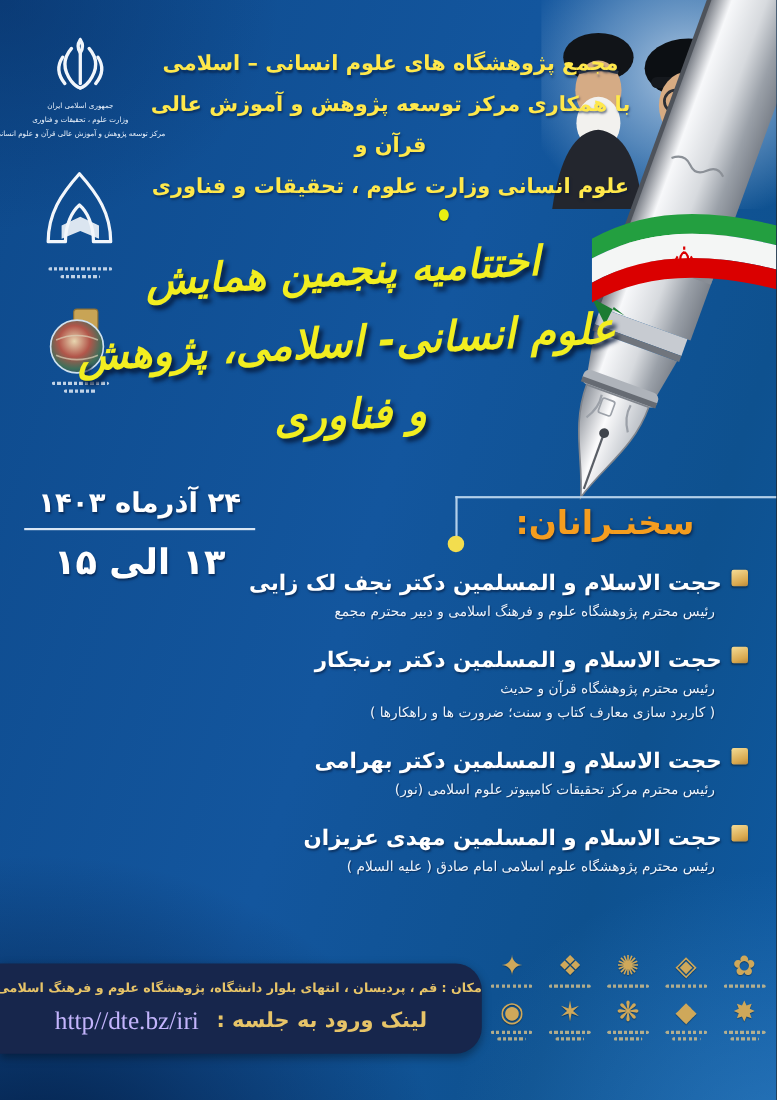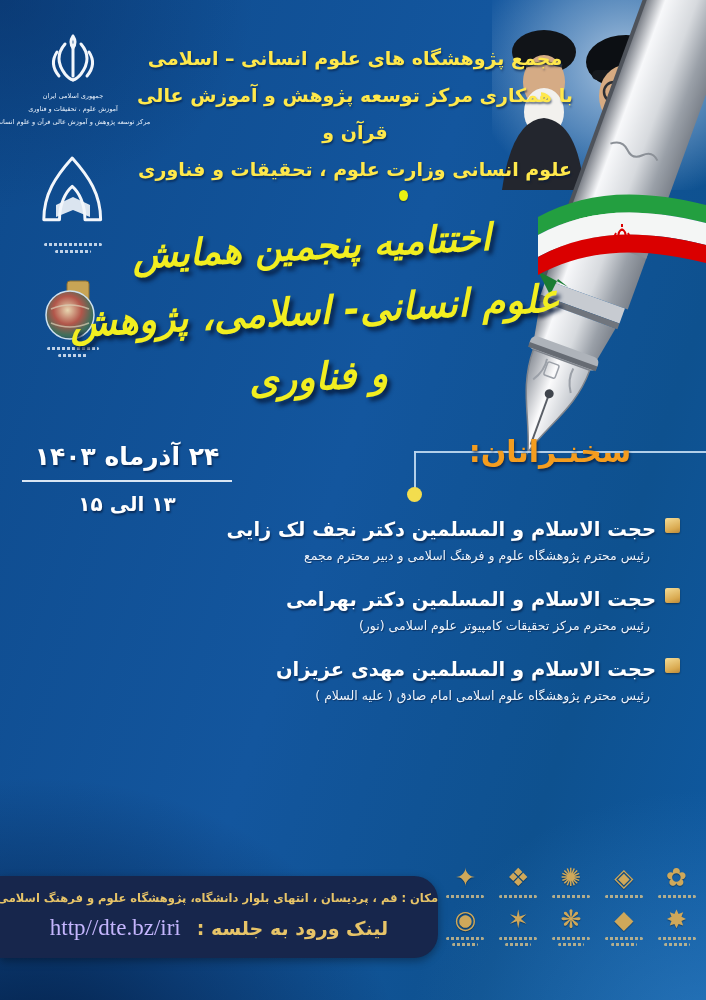--- a/index.html
+++ b/index.html
@@ -41,27 +41,27 @@
   .main-title{left:55px; top:216px; width:520px; text-align:center; direction:rtl;
     color:#f2ee20; font-weight:bold; font-style:italic; transform:rotate(-3deg);
     text-shadow:3px 4px 4px rgba(6,24,58,.9);}
   .main-title .t1{font-size:37px; line-height:62px; letter-spacing:1px;}
   .main-title .t2{font-size:38px; line-height:66px; letter-spacing:1px;}
 
   
   .date-block{left:22px; top:442px; width:210px; text-align:center; color:#ffffff; direction:rtl;}
   .date-line{font-size:25px; font-weight:bold; text-shadow:1px 2px 2px rgba(5,20,50,.6);}
   .date-rule{border:0; border-top:2px solid #d9e6f4; margin:9px 0 10px 0; width:210px;}
-  .time-line{font-size:20px; font-weight:bold; text-shadow:1px 2px 2px rgba(5,20,50,.6);}
+  .time-line{font-size:32px; font-weight:bold; text-shadow:1px 2px 2px rgba(5,20,50,.6);}
 
   
   .decor-hline{left:414px; top:451px; width:292px; height:2px; background:#bcd6ee; opacity:.95;}
   .decor-vline{left:414px; top:451px; width:2px; height:38px; background:#bcd6ee; opacity:.95;}
   .decor-dot{left:407px; top:487px; width:15px; height:15px; border-radius:50%; background:#f3dd4e;}
-  .speakers-heading{left:430px; top:434px; width:240px; text-align:center; direction:rtl;
+  .speakers-heading{left:430px; top:458px; width:240px; text-align:center; direction:rtl;
     color:#f49d1f; font-size:30px; font-weight:bold; letter-spacing:0px;
     text-shadow:1px 2px 3px rgba(5,20,50,.7);}
 
   
   .speakers{top:518px; right:26px; width:575px; direction:rtl;}
   .speaker{margin-bottom:25px;}
   .spk-name{display:flex; gap:9px; font-size:19.5px; font-weight:bold; color:#ffffff;
     text-shadow:1px 2px 2px rgba(5,20,50,.55);}
   .bullet{width:15px; height:15px; flex:0 0 15px; border-radius:2px;
     background:linear-gradient(160deg,#f4dc96,#d9a94f 70%,#b9883a); box-shadow:0 1px 2px rgba(0,0,0,.4);}
@@ -176,21 +176,21 @@
         <g stroke="#f2f6fb" stroke-width="3" fill="none" stroke-linecap="round">
           <path d="M28 6 q-4 6 0 12 q4 -6 0 -12"></path>
           <path d="M28 16 L28 46"></path>
           <path d="M20 14 q-12 14 0 30 q4 5 8 6"></path>
           <path d="M36 14 q12 14 0 30 q-4 5 -8 6"></path>
           <path d="M12 22 q-8 12 2 24"></path>
           <path d="M44 22 q8 12 -2 24"></path>
         </g>
       </svg>
       <div class="emblem-caption">جمهوری اسلامی ایران</div>
-      <div class="emblem-caption">آموزش علوم ، تحقیقات و فناوری</div>
+      <div class="emblem-caption">وزارت علوم ، تحقیقات و فناوری</div>
       <div class="emblem-caption">مرکز توسعه پژوهش و آموزش عالی قرآن و علوم انسانی</div>
     </div>
     <div class="logo-block">
       <svg width="78" height="86" viewBox="0 0 78 86">
         <g stroke="#f2f6fb" stroke-width="3" fill="none" stroke-linejoin="round">
           <path d="M39 3 C 22 22 10 40 10 66 L26 66 C26 50 32 38 39 32 C46 38 52 50 52 66 L68 66 C68 40 56 22 39 3 Z" transform="translate(0,2) scale(0.98)"></path>
           <path d="M22 52 L39 44 L56 52 L56 64 L39 57 L22 64 Z" fill="#f2f6fb" stroke="none" opacity=".9"></path>
         </g>
       </svg>
       <div class="cap-bar" style="width:58px"></div>
@@ -241,20 +241,28 @@
   <div class="abs speakers">
 
     <div class="speaker">
       <div class="spk-name">
         <span class="bullet"></span>
         <span>حجت الاسلام و المسلمین دکتر نجف لک زایی</span>
       </div>
       <div class="spk-role">رئیس محترم پژوهشگاه علوم و فرهنگ اسلامی و دبیر محترم مجمع</div>
     </div>
 
+    <div class="speaker">
+      <div class="spk-name">
+        <span class="bullet"></span>
+        <span>حجت الاسلام و المسلمین دکتر برنجکار</span>
+      </div>
+      <div class="spk-role">رئیس محترم  پژوهشگاه قرآن و حدیث</div>
+      <div class="spk-role">( کاربرد سازی معارف کتاب و سنت؛ ضرورت ها و راهکارها )</div>
+    </div>
 
     <div class="speaker">
       <div class="spk-name">
         <span class="bullet"></span>
         <span>حجت الاسلام و المسلمین دکتر بهرامی</span>
       </div>
       <div class="spk-role">رئیس محترم  مرکز تحقیقات کامپیوتر علوم اسلامی (نور)</div>
     </div>
 
     <div class="speaker">

